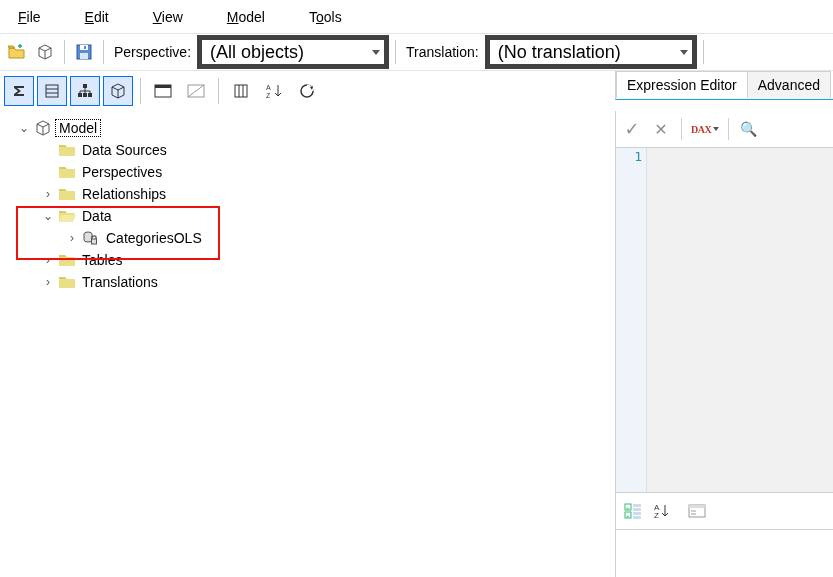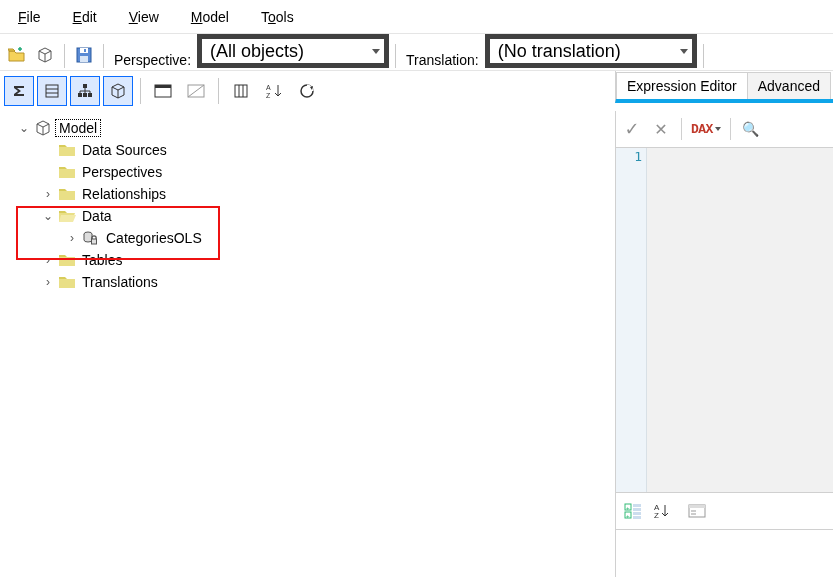--- a/index.html
+++ b/index.html
@@ -1,24 +1,24 @@
 <!DOCTYPE html>
 <html><head>
 <meta charset="utf-8">
 <style>
 html,body{margin:0;padding:0;font-family:"Segoe UI",Tahoma,Arial,sans-serif;font-size:13px;color:#000;background:#fff;overflow:hidden}
 #app{width:833px;height:577px;background:#fff;position:relative;border-top:1px solid #fff}
 
 
-.menubar{height:28px;display:flex;align-items:center;padding:2px 6px;gap:8px;border-bottom:1px solid #e5e5e5;font-size:14px;background:#fff}
+.menubar{height:28px;display:flex;align-items:center;padding:2px 6px;gap:20px;border-bottom:1px solid #e5e5e5;font-size:14px;background:#fff}
 .menubar .mi{padding:4px 12px;cursor:default}
 .menubar .mi .ul{text-decoration:underline}
 
 
-.tb{display:flex;align-items:flex-end;padding:2px 4px;gap:2px;border-bottom:1px solid #e5e5e5;background:#fff;height:32px}
+.tb{display:flex;align-items:center;padding:2px 4px;gap:2px;border-bottom:1px solid #e5e5e5;background:#fff;height:32px}
 .tb .sep{width:1px;height:24px;background:#c8c8c8;margin:0 4px}
 .tb .lbl{font-size:14px;padding:0 4px}
 .combo{display:flex;align-items:center;border:5px solid #404040;height:24px;min-width:170px;padding:0 4px 0 8px;justify-content:space-between;cursor:default;font-size:18px}
 .combo .caret{width:0;height:0;border-left:4px solid transparent;border-right:4px solid transparent;border-top:5px solid #555;margin-left:8px}
 .tbtn{width:26px;height:26px;display:flex;align-items:center;justify-content:center;cursor:default}
 .tbtn svg{display:block}
 .tb2{display:flex;align-items:center;padding:3px 4px;gap:3px;background:#fff;height:34px}
 .tb2 .sep{width:1px;height:26px;background:#c8c8c8;margin:0 4px}
 .tbtn2{width:28px;height:28px;display:flex;align-items:center;justify-content:center;border:1px solid transparent;cursor:default}
 .tbtn2.sel{border:1px solid #0a6cff;background:#dbe9ff}
@@ -34,41 +34,41 @@
 .exp.none{visibility:hidden}
 .ticon{width:18px;height:16px;display:flex;align-items:center;justify-content:center}
 .nlabel{padding:0 2px}
 .nlabel.sel{border:1px dotted #000;padding:0 3px;margin-left:-1px}
 .depth0{padding-left:10px}
 .depth1{padding-left:34px}
 .depth2{padding-left:58px}
 .redbox{position:absolute;border:2px solid #e11;left:16px;top:95px;width:200px;height:50px;pointer-events:none}
 
 
-.rtabs{display:flex;border-bottom:4px solid #0ea5e9;height:28px;align-items:flex-end;background:#fff;font-size:14px}
+.rtabs{display:flex;border-bottom:1px solid #0ea5e9;height:28px;align-items:flex-start;background:#fff;font-size:14px}
 .rtab{padding:5px 10px;border:1px solid #d0d0d0;border-bottom:none;margin-right:-1px;background:#fff;cursor:default}
 .rtab.inactive{background:#f3f3f3}
 .rtb{display:flex;align-items:center;gap:3px;padding:3px 3px;border-bottom:1px solid #d0d0d0;background:#fff;height:30px}
 .rtb .sep{width:1px;height:22px;background:#d0d0d0;margin:0 4px}
 .rbtn{width:26px;height:26px;display:flex;align-items:center;justify-content:center;cursor:default;color:#888}
 .editor{flex:1;display:flex;background:#f1f1f1;border-bottom:1px solid #d0d0d0;min-height:60px}
 .gutter{width:26px;background:#eef4f9;border-right:1px solid #d8e0e6;text-align:right;padding:1px 4px 0 0;color:#2b91af;font-family:Consolas,monospace;font-size:13px}
 .code{flex:1;background:#f1f1f1}
 .props-tb{display:flex;align-items:center;gap:4px;padding:3px 4px;border-bottom:1px solid #d0d0d0;background:#fff;height:30px}
 .props{height:58px;background:#fff}
 
 
 .folder{width:18px;height:14px;display:block}
 .folder .tab{fill:#d8cc5a}
 .folder .body{fill:#e9df86}
 
 .cube{width:16px;height:16px}
 .lock{width:16px;height:16px}
 
-.dax{font-family:Liberation Mono, monospace;font-weight:700;font-size:13px;color:#c0392b;letter-spacing:-0.5px}
+.dax{font-family:Liberation Serif, serif;font-weight:700;font-size:10px;color:#c0392b;letter-spacing:-0.5px}
 .check{font-size:18px;color:#909090}
 .xmark{font-size:16px;color:#909090}
 .search{font-size:14px;color:#909090}
 .combo.long{min-width:190px}
 </style>
 </head>
 <body>
 <div id="app">
 
 <div class="menubar">

